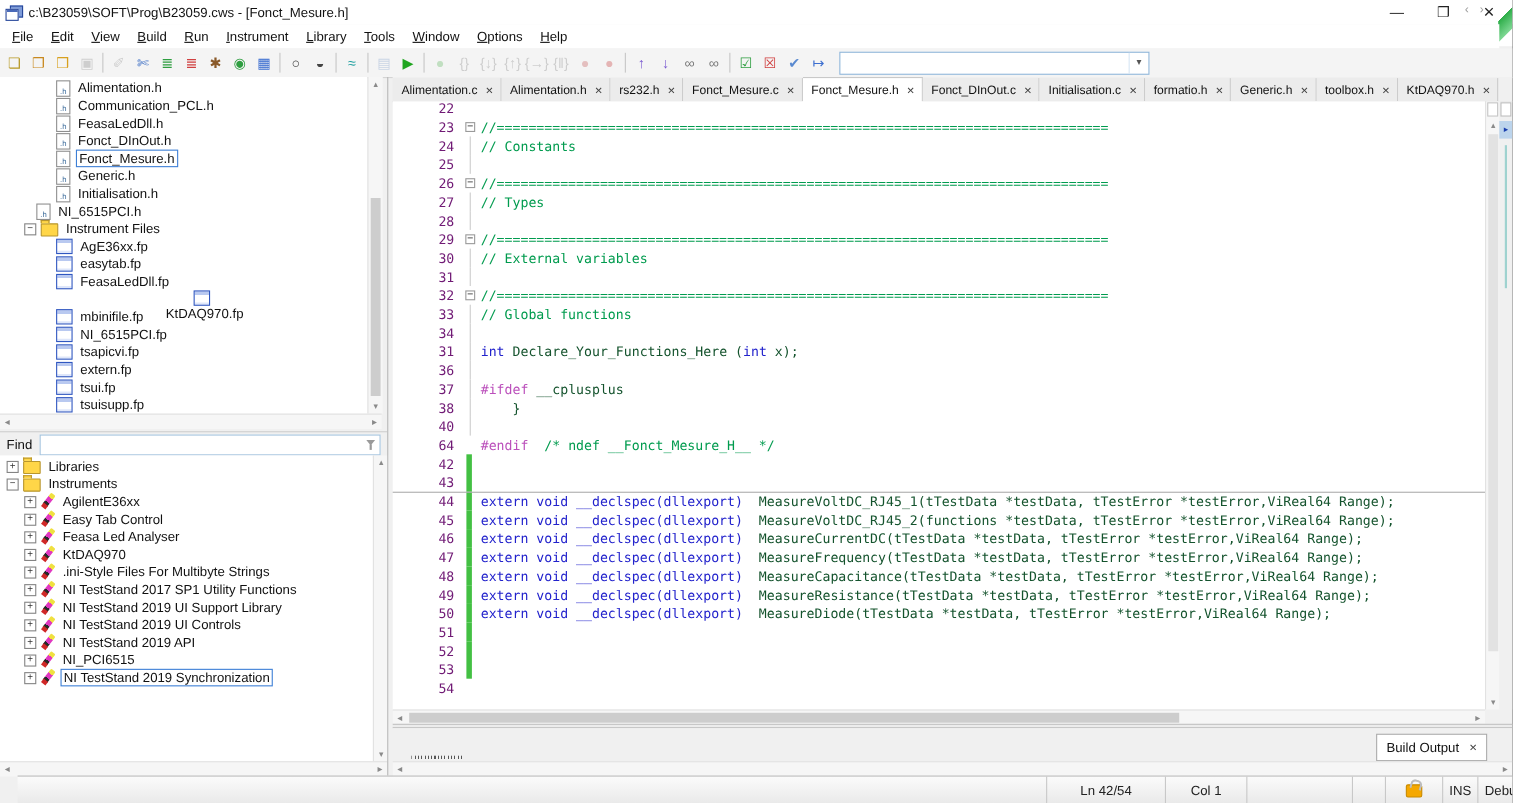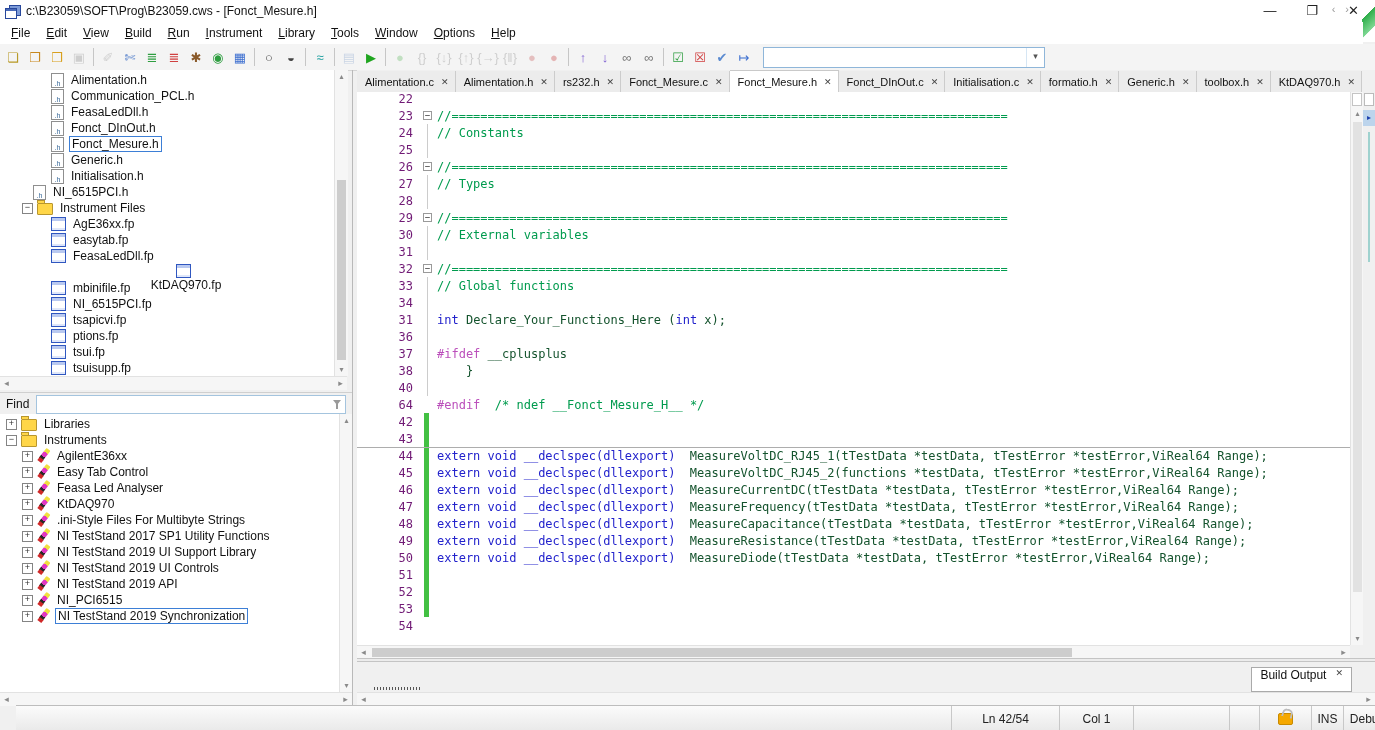--- a/index.html
+++ b/index.html
@@ -81,21 +81,21 @@
   
   .rstrip{position:absolute;left:1363px;top:92px;width:12px;height:553px;background:#f0f0f0;}
   .rstrip .pagebox{position:absolute;left:1px;top:1px;width:10px;height:13px;background:#fff;border:1px solid #bbb;box-sizing:border-box;}
   .rstrip .minisel{position:absolute;left:0;top:18px;width:12px;height:16px;background:#bcd4ec;font-size:8px;color:#1a3fae;text-align:center;line-height:16px;}
   .rstrip .teal{position:absolute;left:5px;top:40px;width:2px;height:130px;background:#9fd2cf;}
   
   .splitter{position:absolute;left:357px;top:658px;width:1018px;height:4px;background:#ececec;border-top:1px solid #c4c4c4;border-bottom:1px solid #c4c4c4;box-sizing:border-box;}
   .buildrow{position:absolute;left:357px;top:662px;width:1018px;height:30px;background:#f0f0f0;}
   .dots{position:absolute;left:17px;bottom:2px;width:46px;height:3px;
         background:repeating-linear-gradient(90deg,#555 0 1px,transparent 1px 3px);}
-  .build-tab{position:absolute;right:23px;top:5px;height:25px;background:#fff;border:1px solid #aaa;display:flex;padding:0 8px;font-size:12px;box-sizing:border-box;}
+  .build-tab{position:absolute;right:23px;top:5px;height:25px;background:#fff;border:1px solid #aaa;display:flex;align-items:center;padding:0 8px;font-size:12px;box-sizing:border-box;}
   .build-tab .tab-close{margin-left:9px;}
   
   .statusbar{position:absolute;left:16px;top:705px;width:100%;height:25px;background:linear-gradient(#fbfbfb,#e9e9e9);border-top:1px solid #bdbdbd;}
   .scell{position:absolute;top:0;height:100%;display:flex;align-items:center;justify-content:center;border-left:1px solid #c8c8c8;box-sizing:border-box;font-size:12px;color:#222;}
   .lock{position:relative;width:13px;height:10px;background:#f5a800;border:1px solid #c88a00;border-radius:2px;}
   .lock::before{content:"";position:absolute;left:2px;top:-7px;width:7px;height:7px;border:2px solid #bdbdbd;border-bottom:none;border-radius:5px 5px 0 0;transform:rotate(16deg);transform-origin:bottom left;}
 </style>
 </head>
 <body>
 
@@ -313,21 +313,21 @@
         <span class="lbl">NI_6515PCI.fp</span>
       </div>
       <div class="trow" style="padding-left: 38px;">
         <span class="espc"></span>
         <span class="i-fp"></span>
         <span class="lbl">tsapicvi.fp</span>
       </div>
       <div class="trow" style="padding-left: 38px;">
         <span class="espc"></span>
         <span class="i-fp"></span>
-        <span class="lbl">ptions.fp</span>
+        <span class="lbl">extern.fp</span>
       </div>
       <div class="trow" style="padding-left: 38px;">
         <span class="espc"></span>
         <span class="i-fp"></span>
         <span class="lbl">tsui.fp</span>
       </div>
       <div class="trow" style="padding-left: 38px;">
         <span class="espc"></span>
         <span class="i-fp"></span>
         <span class="lbl">tsuisupp.fp</span>

